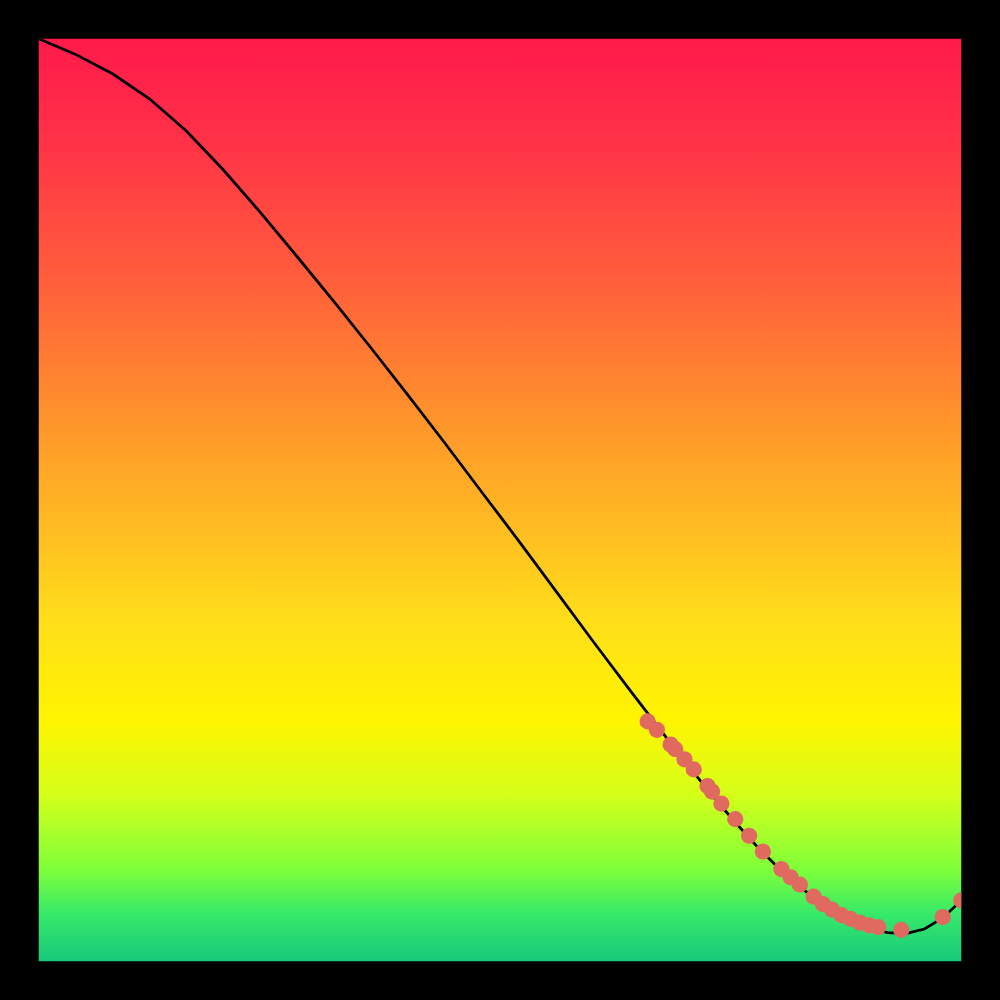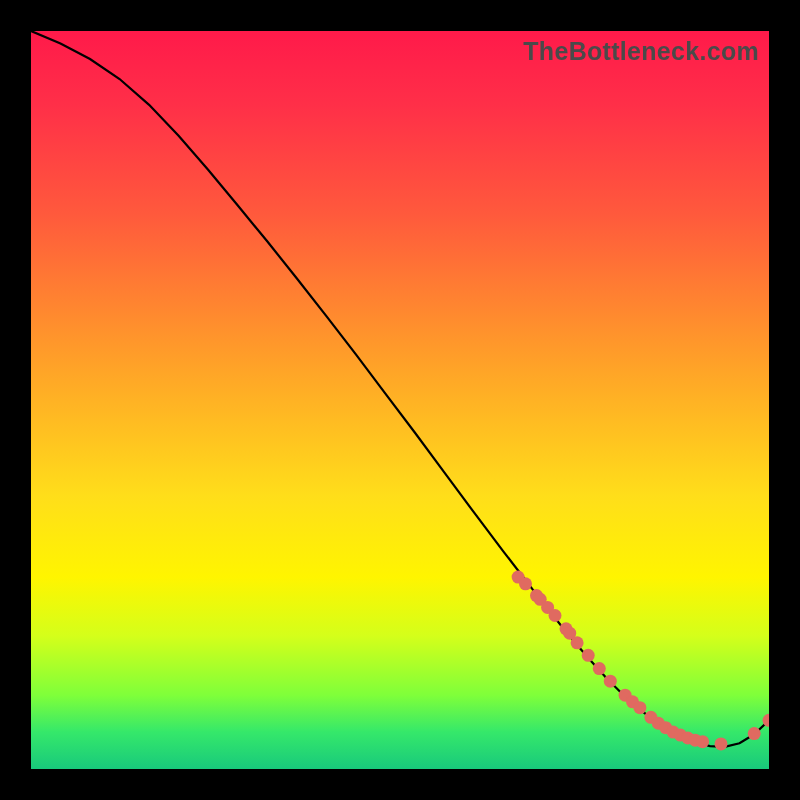--- a/index.html
+++ b/index.html
@@ -51,21 +51,20 @@
     top: 0;
     width: 738px;
     height: 738px;
   }
 </style>
 </head>
 <body>
 
 <div class="outer">
   <div class="plot-area">
-    <div class="watermark">TheBottleneck.com</div>
     <svg class="curve" viewBox="0 0 738 738">
       <g id="curve-path">
           <path d="M0.0,0.0 L29.5,12.5 L59.0,28.0 L88.6,48.0 L118.1,73.8 L147.6,104.8 L177.1,138.7 L206.6,174.2 L236.2,210.3 L265.7,247.2 L295.2,284.9 L324.7,323.2 L354.2,362.4 L383.8,401.5 L413.3,441.3 L442.8,481.2 L472.3,520.3 L501.8,558.7 L531.4,596.3 L546.1,614.0 L560.9,631.0 L575.6,647.2 L590.4,662.0 L605.2,675.3 L619.9,687.1 L634.7,697.4 L649.4,705.5 L664.2,711.4 L679.0,715.1 L693.7,715.9 L708.5,712.2 L723.2,703.3 L738.0,689.3 " fill="none" stroke="#000000" stroke-width="2.2"></path>
         </g>
       <g id="dots">
           <circle cx="487.1" cy="546.1" r="6.5" fill="#e06a60"></circle>
           <circle cx="494.5" cy="552.8" r="6.5" fill="#e06a60"></circle>
           <circle cx="505.5" cy="564.6" r="6.5" fill="#e06a60"></circle>
           <circle cx="509.2" cy="568.3" r="6.5" fill="#e06a60"></circle>
           <circle cx="516.6" cy="576.4" r="6.5" fill="#e06a60"></circle>

